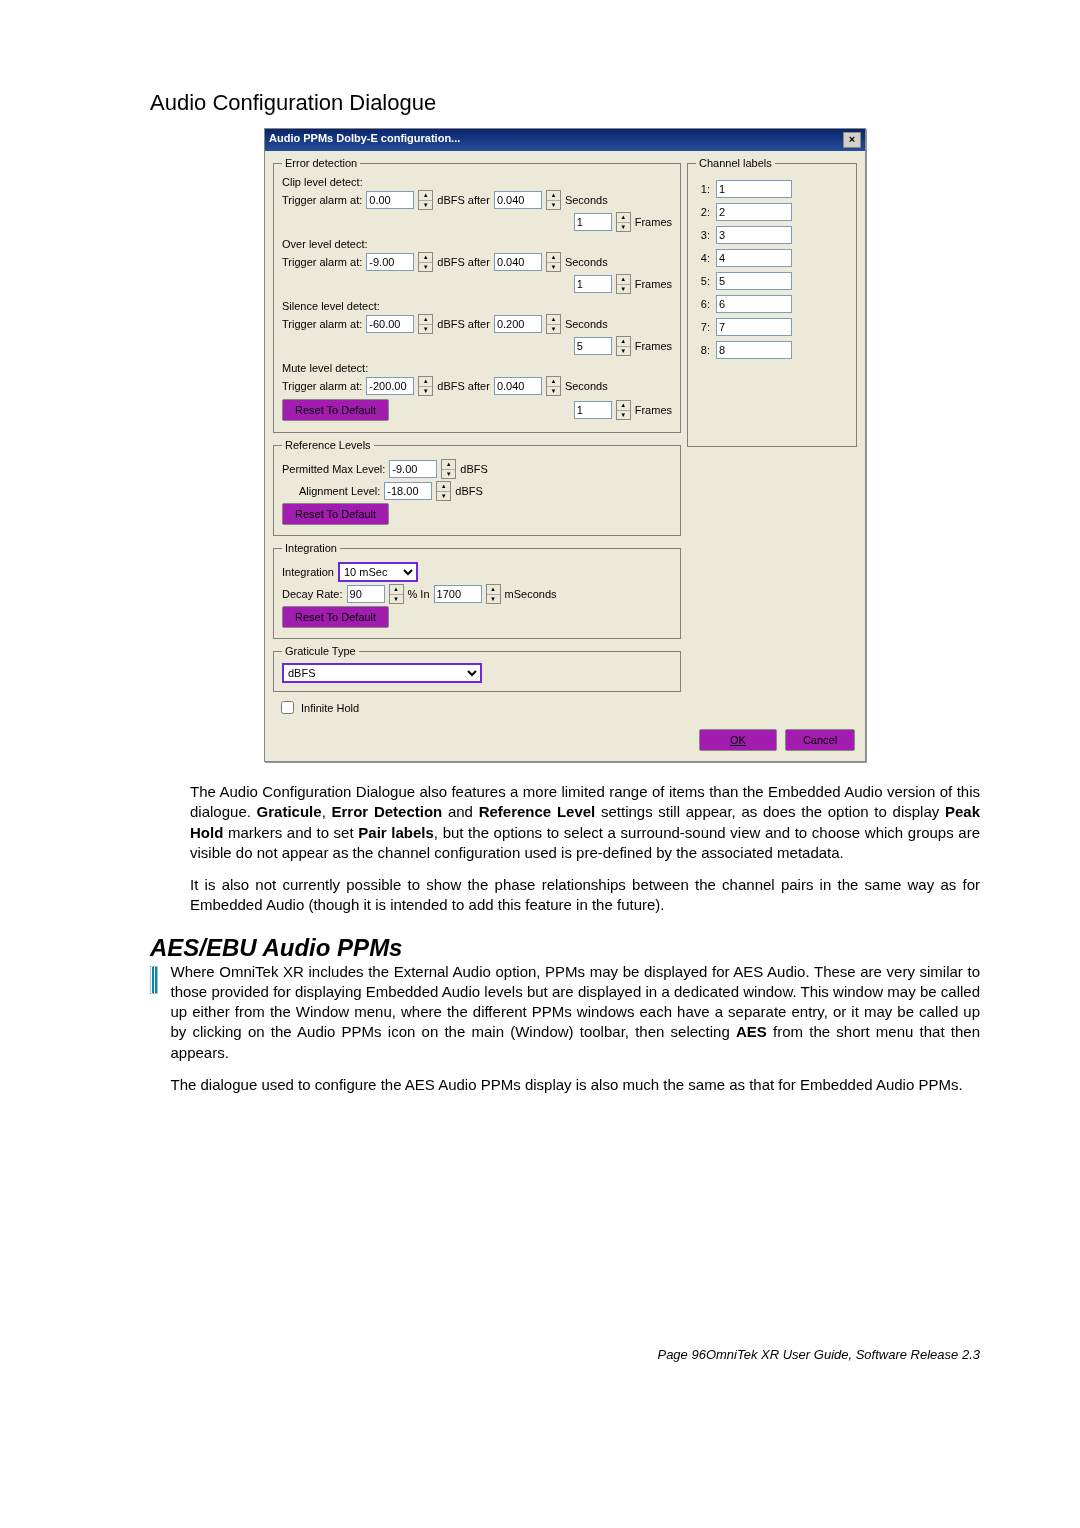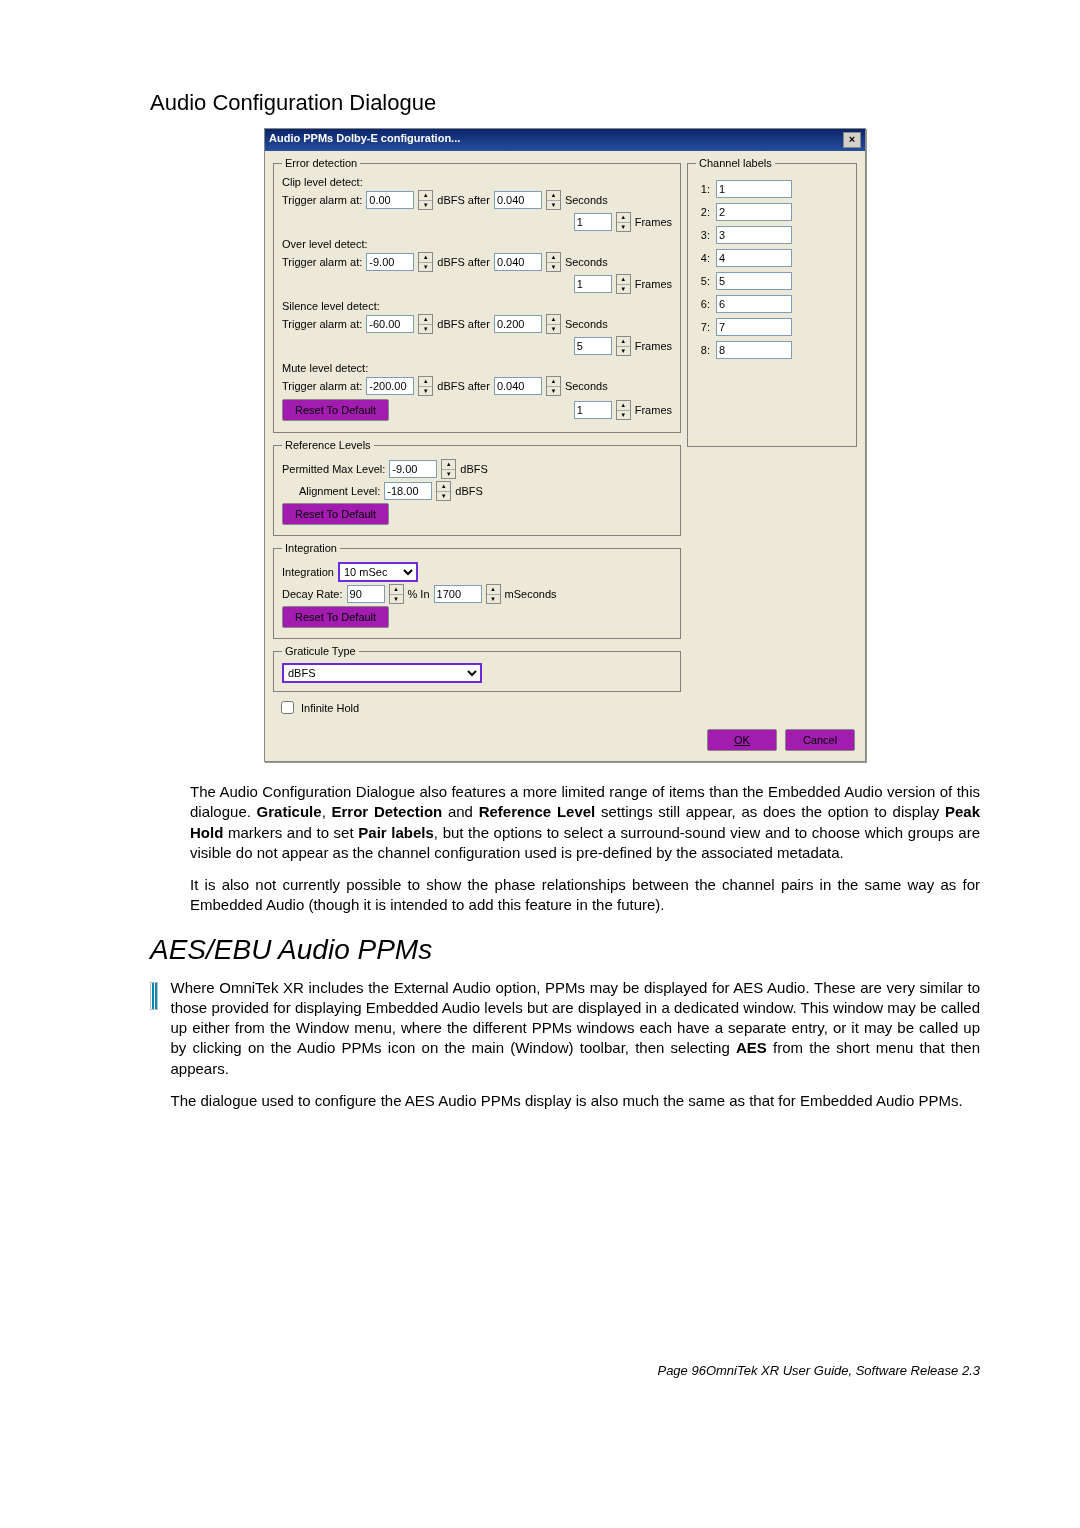--- a/index.html
+++ b/index.html
@@ -12,24 +12,24 @@
   }
   .page {
     padding: 90px 100px 60px 150px;
   }
   .section-title {
     font-size: 22px;
     margin: 0 0 12px 0;
     font-weight: 400;
   }
   .section-title-italic {
-    font-size: 28px;
+    font-size: 24px;
     font-style: italic;
-    font-weight: 400;
-    margin: 18px 0 12px 0;
+    font-weight: 700;
+    margin: 18px 0 0 0;
   }
   .dialog {
     width: 600px;
     margin: 0 auto 20px auto;
     font-family: Tahoma, Arial, sans-serif;
     font-size: 11px;
     background: #ece9d8;
     border: 1px solid #888;
     box-shadow: 1px 1px 0 #999;
   }
@@ -402,21 +402,21 @@
               <input class="txt wch" value="7" style="">
             </div>
           <div class="ch-row">
               <span>8:</span>
               <input class="txt wch" value="8" style="">
             </div>
         </fieldset>
       </div>
     </div>
     <div class="footer-btns">
-      <button class="btn" style="width:70px;text-decoration:underline;">OK</button>
+      <button class="btn" style="width:78px;text-decoration:underline;">OK</button>
       <button class="btn" style="width:70px;">Cancel</button>
     </div>
   </div>
 
   <div class="body-text">
     <p>
       <span>The Audio Configuration Dialogue also features a more limited range of items than the Embedded Audio version of this dialogue. </span><b>Graticule</b><span>, </span><b>Error Detection</b><span> and </span><b>Reference Level</b><span> settings still appear, as does the option to display </span><b>Peak Hold</b><span> markers and to set </span><b>Pair labels</b><span>, but the options to select a surround-sound view and to choose which groups are visible do not appear as the channel configuration used is pre-defined by the associated metadata.</span>
     </p>
     <p>It is also not currently possible to show the phase relationships between the channel pairs in the same way as for Embedded Audio (though it is intended to add this feature in the future).</p>
   </div>

